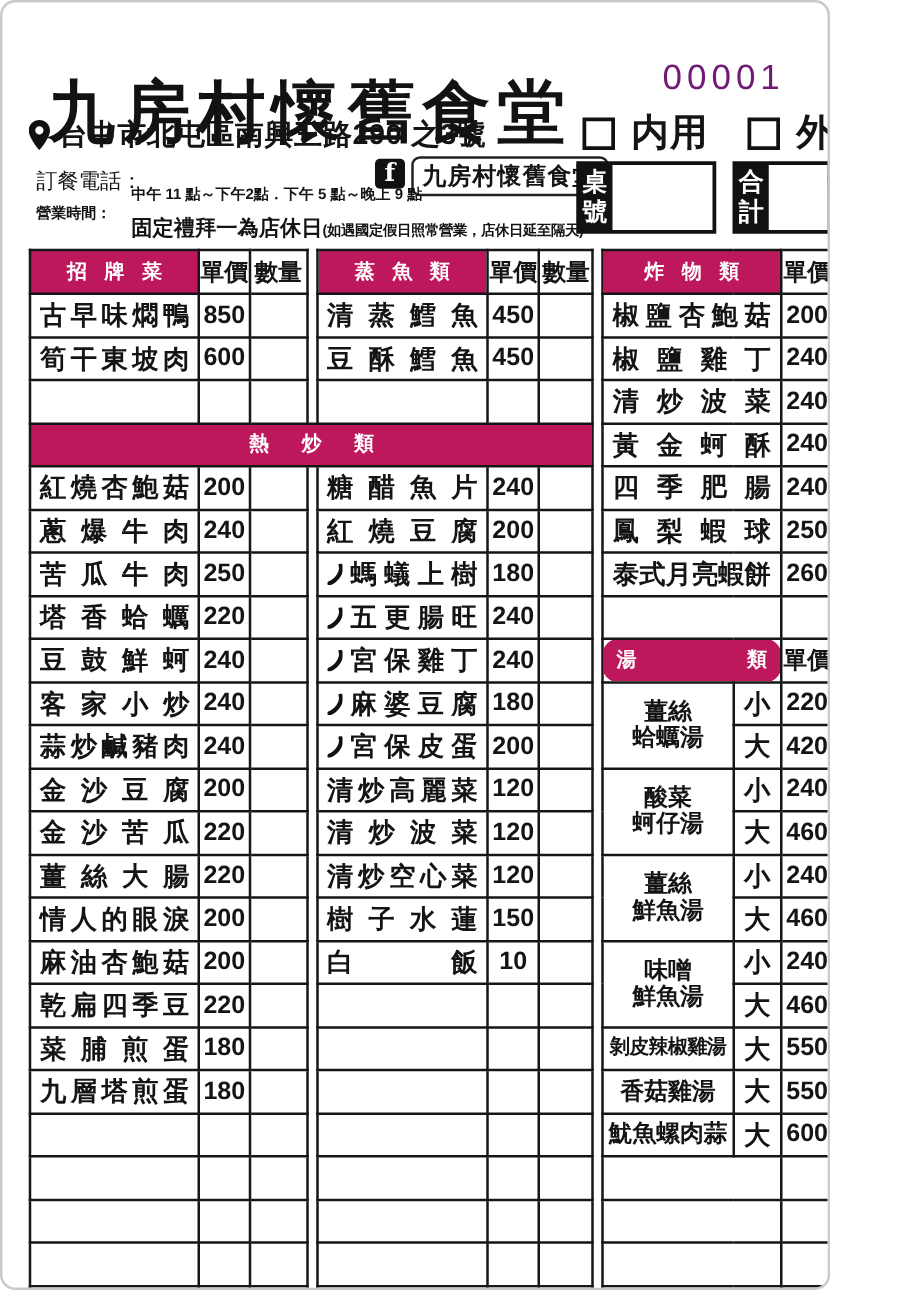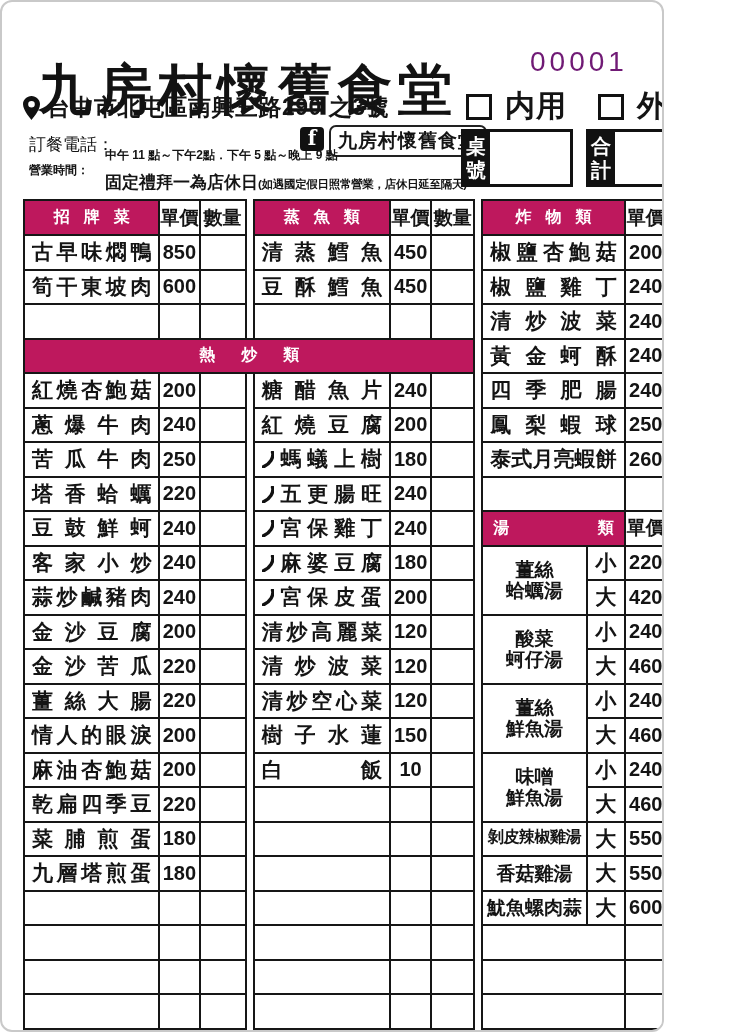--- a/index.html
+++ b/index.html
@@ -46,21 +46,21 @@
                  font-size:21px;font-weight:600;height:32.5px;background:#fff;}
   #menu-table tr.hd td{height:33px;}
   #menu-table td.gap{border:0;background:#fff;}
   #menu-table td.name{text-align:justify;-moz-text-align-last:justify;text-align-last:justify;padding:0 7px;}
   #menu-table td.price{font-size:20px;font-weight:600;}
   #menu-table td.ph{font-size:19px;font-weight:700;letter-spacing:0;}
   #menu-table td.secbar{background:#be185d;color:#fff;font-size:16px;font-weight:700;
                         letter-spacing:14px;text-indent:14px;text-align:center;}
   #menu-table td.secbar.wide{letter-spacing:26px;text-indent:26px;margin-left:12px;}
   #menu-table td.souphdr{letter-spacing:0;text-indent:0;text-align:justify;-moz-text-align-last:justify;
-                         text-align-last:justify;padding:0 10px;}
+                         text-align-last:justify;padding:0 10px;border-radius:13px;}
   #menu-table td.soupname{font-size:19px;line-height:1.12;font-weight:600;}
   #menu-table td.size{font-size:21px;font-weight:600;}
   #menu-table td.tight{font-size:16px;letter-spacing:-0.5px;font-family:Liberation Mono, monospace;}
   #menu-table td.blank{background:#fff;}
   .chili{vertical-align:-2px;margin-right:1px;}
 </style>
 </head>
 <body>
 
 <div class="page">

